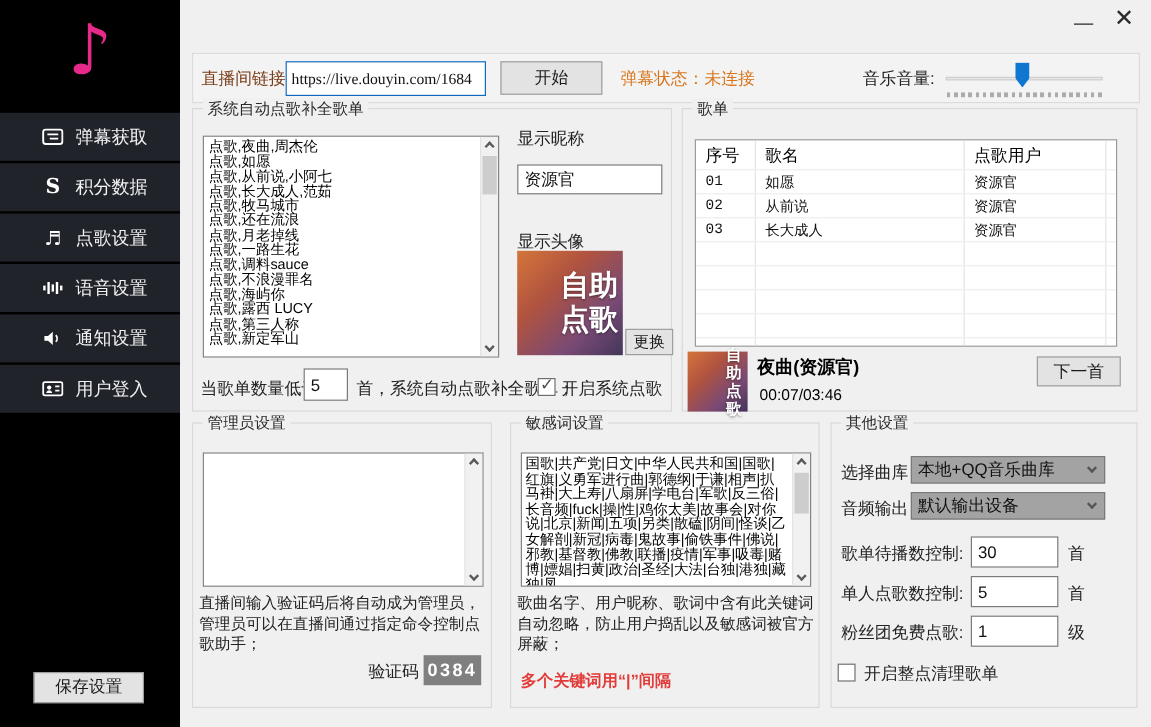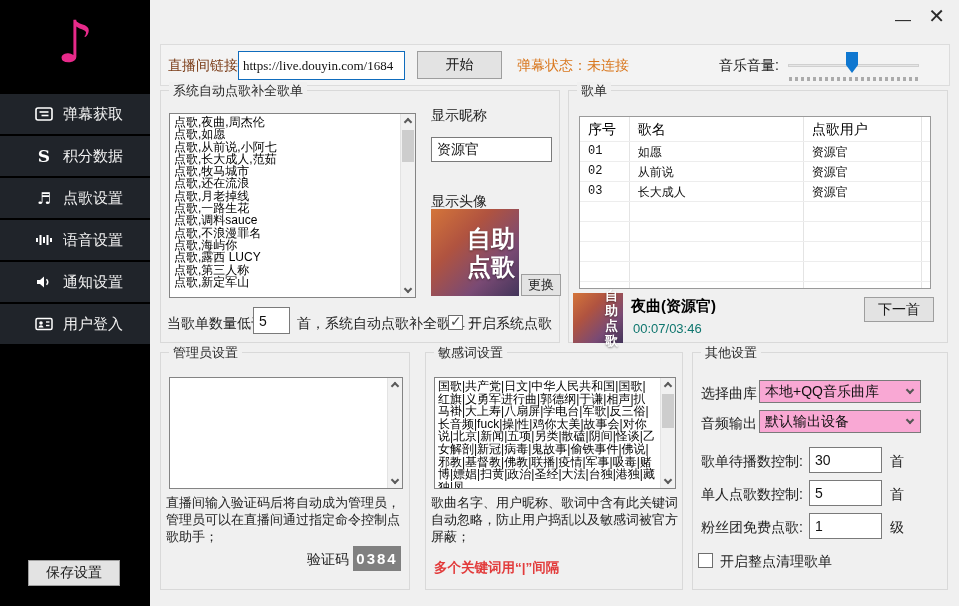--- a/index.html
+++ b/index.html
@@ -21,21 +21,21 @@
   .gb-title { position:absolute; top:-9px; left:8px; background:#f0f0f0; padding:0 4px; font-size:13px; color:#2a2a2a; white-space:nowrap; }
   .tbox { position:absolute; background:#fff; border:1px solid #848484; overflow:hidden; }
   .sb { position:absolute; right:0; top:0; bottom:0; width:15px; background:#f1f1f1; border-left:1px solid #e3e3e3; }
   .sb .chev { position:absolute; left:4px; width:6px; height:6px; border-right:2px solid #5a5a5a; border-bottom:2px solid #5a5a5a; }
   .chev.up { top:5px; transform:rotate(-135deg); }
   .chev.down { bottom:5px; transform:rotate(45deg); }
   .sb .thumb { position:absolute; left:1px; width:12px; background:#cdcdcd; }
   .lbl { font-size:14px; color:#222; white-space:nowrap; }
   .cb { width:15px; height:15px; background:#fff; border:1px solid #6e6e6e; position:relative; cursor:pointer; }
   .cb.checked::after { content:"✓"; position:absolute; left:1px; top:-3px; font-size:14px; color:#4d4d4d; font-family:"DejaVu Sans",sans-serif; }
-  .combo { background:#f9a8d4; border:1px solid #7a7a7a; display:flex; align-items:center; padding-left:5px; font-size:14px; color:#111; cursor:pointer; position:absolute; }
+  .combo { background:#a3a3a3; border:1px solid #7a7a7a; display:flex; align-items:center; padding-left:5px; font-size:14px; color:#111; cursor:pointer; position:absolute; }
   .combo .cchev { position:absolute; right:7px; top:6px; width:6px; height:6px; border-right:2px solid #555; border-bottom:2px solid #555; transform:rotate(45deg); }
   .num-input { position:absolute; background:#fff; border:1px solid #7a7a7a; font-size:14px; padding:2px 5px; color:#111; }
 
   
   #topbar { position:absolute; left:160px; top:44px; width:790px; height:42px; background:#f3f3f3; border:1px solid #dcdcdc; }
   #link-input { position:absolute; left:77px; top:6px; width:167px; height:29px; border:1px solid #0f6cbd; background:#fff; font-size:13px; padding:0 4px; color:#111; font-family:"Liberation Serif",serif; }
   #status-text { position:absolute; left:356px; top:12px; font-size:14px; color:#d9771e; white-space:nowrap; }
   .slider-track { position:absolute; left:627px; top:19px; width:131px; height:3px; background:#e6e6e6; border:1px solid #d0d0d0; }
   .slider-thumb { position:absolute; left:685px; top:7px; width:12px; height:21px; background:#0f77d0; clip-path:polygon(0 0,100% 0,100% 62%,50% 100%,0 62%); cursor:pointer; }
   .slider-ticks { position:absolute; left:628px; top:32px; width:130px; height:4px; background:repeating-linear-gradient(90deg,#ababab 0 3px,transparent 3px 6px); }
@@ -246,21 +246,21 @@
           <div class="t-cell c3"></div>
         </div>
       </div>
   </div>
 
   <div class="avatar abs" style="left:4px; top:202px; width:50px; height:50px; font-size:13px; line-height:15px;">
     <span>自助</span>
     <span>点歌</span>
   </div>
   <span class="abs" style="left:62px; top:206px; font-size:15px; font-weight:bold; color:#000;">夜曲(资源官)</span>
-  <span class="abs" style="left:64px; top:230px; font-size:13px; color:#0f766e;">00:07/03:46</span>
+  <span class="abs" style="left:64px; top:230px; font-size:13px; color:#000000;">00:07/03:46</span>
   <button class="win-btn abs" style="left:295px; top:206px; width:70px; height:25px; font-size:14px;">下一首</button>
 </div>
 
 <div class="groupbox" style="left:160px; top:352px; width:250px; height:238px;">
   <span class="gb-title">管理员设置</span>
   <div class="tbox" style="left:8px; top:24px; width:234px; height:112px;">
     <div class="sb">
       <div class="chev up"></div>
       <div class="chev down"></div>
     </div>

